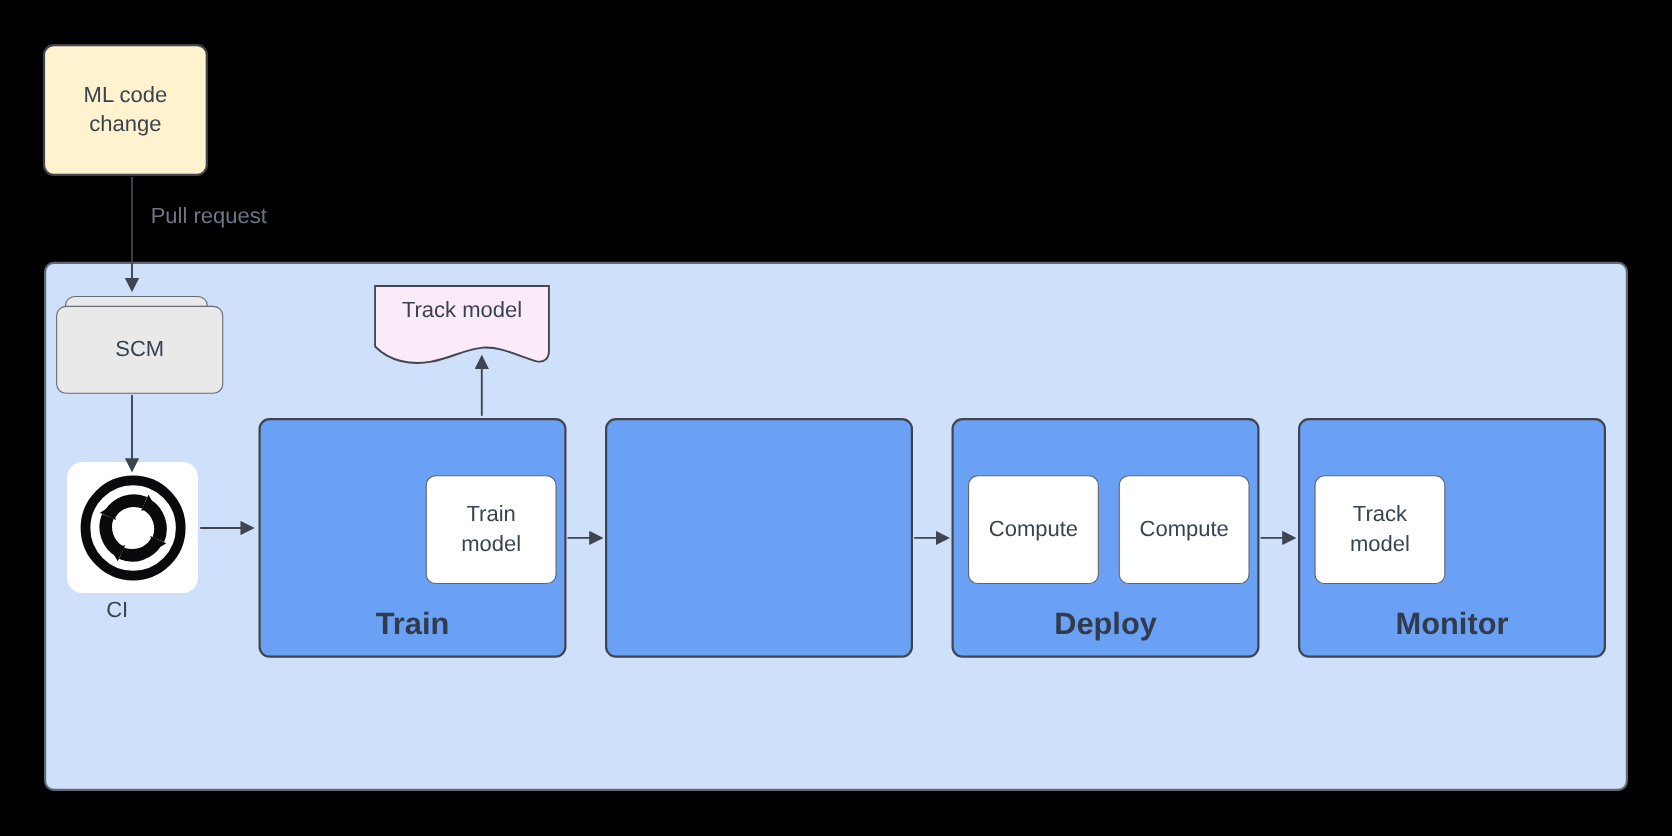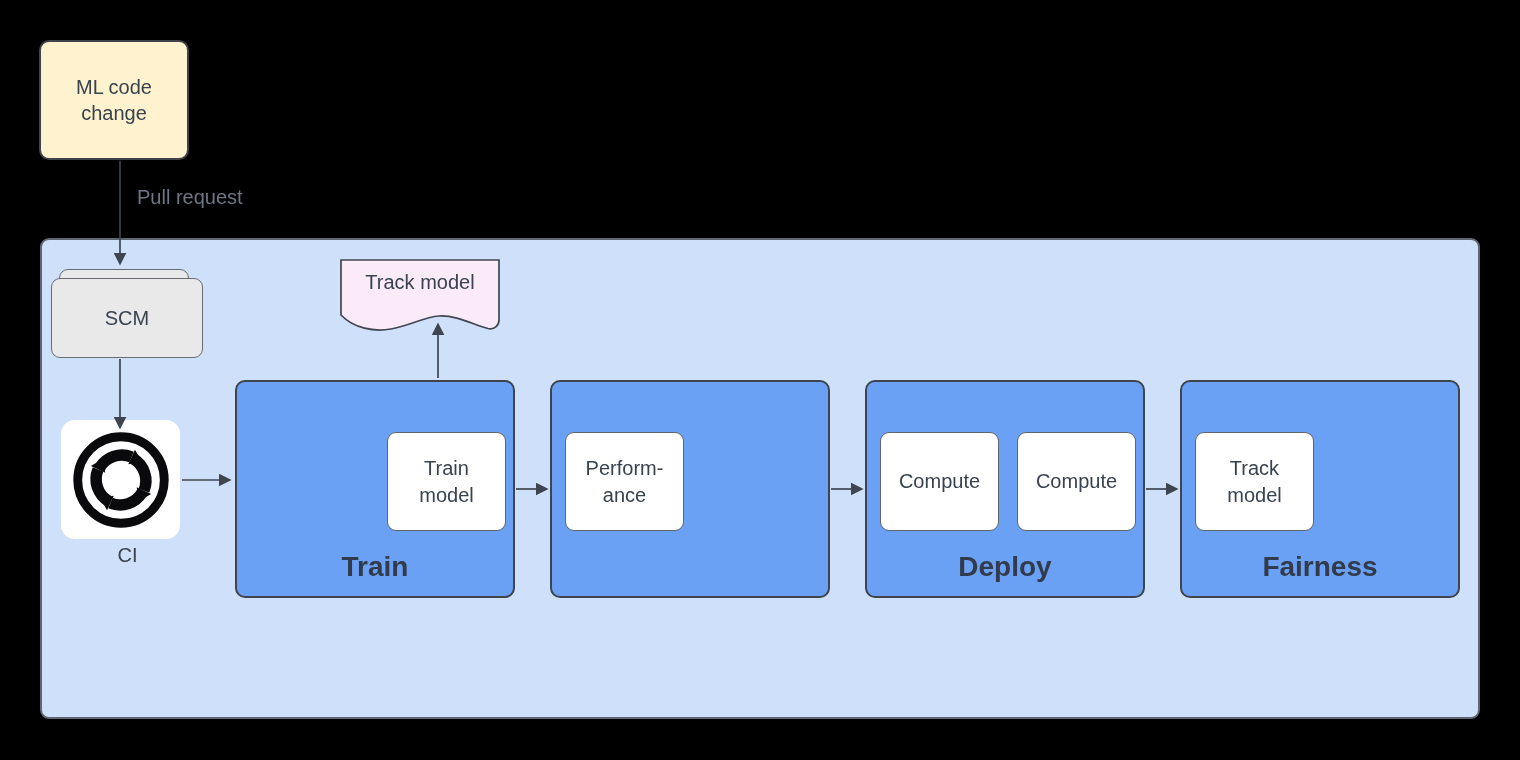--- a/index.html
+++ b/index.html
@@ -36,21 +36,21 @@
     border:1.6px solid var(--scm-border,#696C72);border-radius:9px;
   }
   .scm-front{
     left:51px;top:278px;width:152px;height:80px;
     background:var(--scm-fill,#E9E9EA);
     border:1.6px solid var(--scm-border,#696C72);border-radius:9px;
     font-size:20px;
   }
 
   .ci-box{left:61px;top:420px;width:119px;height:119px;background:#fff;border-radius:14px;}
-  .ci-label{left:68px;top:544px;width:119px;text-align:center;font-size:20px;}
+  .ci-label{left:47px;top:544px;width:119px;text-align:center;font-size:20px;}
 
   .doc{left:340px;top:259px;width:160px;height:76px;}
   .doc svg{position:absolute;left:0;top:0;}
   .doc-label{position:absolute;left:0;right:0;top:12px;text-align:center;font-size:20px;}
 
   .stage{
     top:380px;width:280px;height:218px;
     background:var(--stage-fill,#6AA1F5);
     border:2px solid var(--stage-border,#3F444D);
     border-radius:10px;
@@ -114,32 +114,30 @@
     </svg>
     <div class="doc-label">Track model</div>
   </div>
 
   <div class="abs stage s0">
     <div class="item i1">Train
 model</div>
     <div class="stage-title">Train</div>
   </div>
   <div class="abs stage s1">
-    <div class="item i0">Perform-
-ance</div>
   </div>
   <div class="abs stage s2">
     <div class="item i0">Compute</div>
     <div class="item i1">Compute</div>
     <div class="stage-title">Deploy</div>
   </div>
   <div class="abs stage s3">
     <div class="item i0">Track
 model</div>
-    <div class="stage-title">Fairness</div>
+    <div class="stage-title">Monitor</div>
   </div>
 
   <svg class="arrows" width="1520" height="760" viewBox="0 0 1520 760" aria-hidden="true">
     <defs>
       <marker id="ah" viewBox="0 0 10 10" refX="8" refY="5" markerWidth="13" markerHeight="13" markerUnits="userSpaceOnUse" orient="auto">
         <path d="M 0 0 L 10 5 L 0 10 z" fill="var(--arrow,#3E4450)"></path>
       </marker>
     </defs>
     <g stroke="var(--arrow,#3E4450)" stroke-width="1.7" fill="none">
       <line x1="120" y1="161" x2="120" y2="263" marker-end="url(#ah)"></line>

